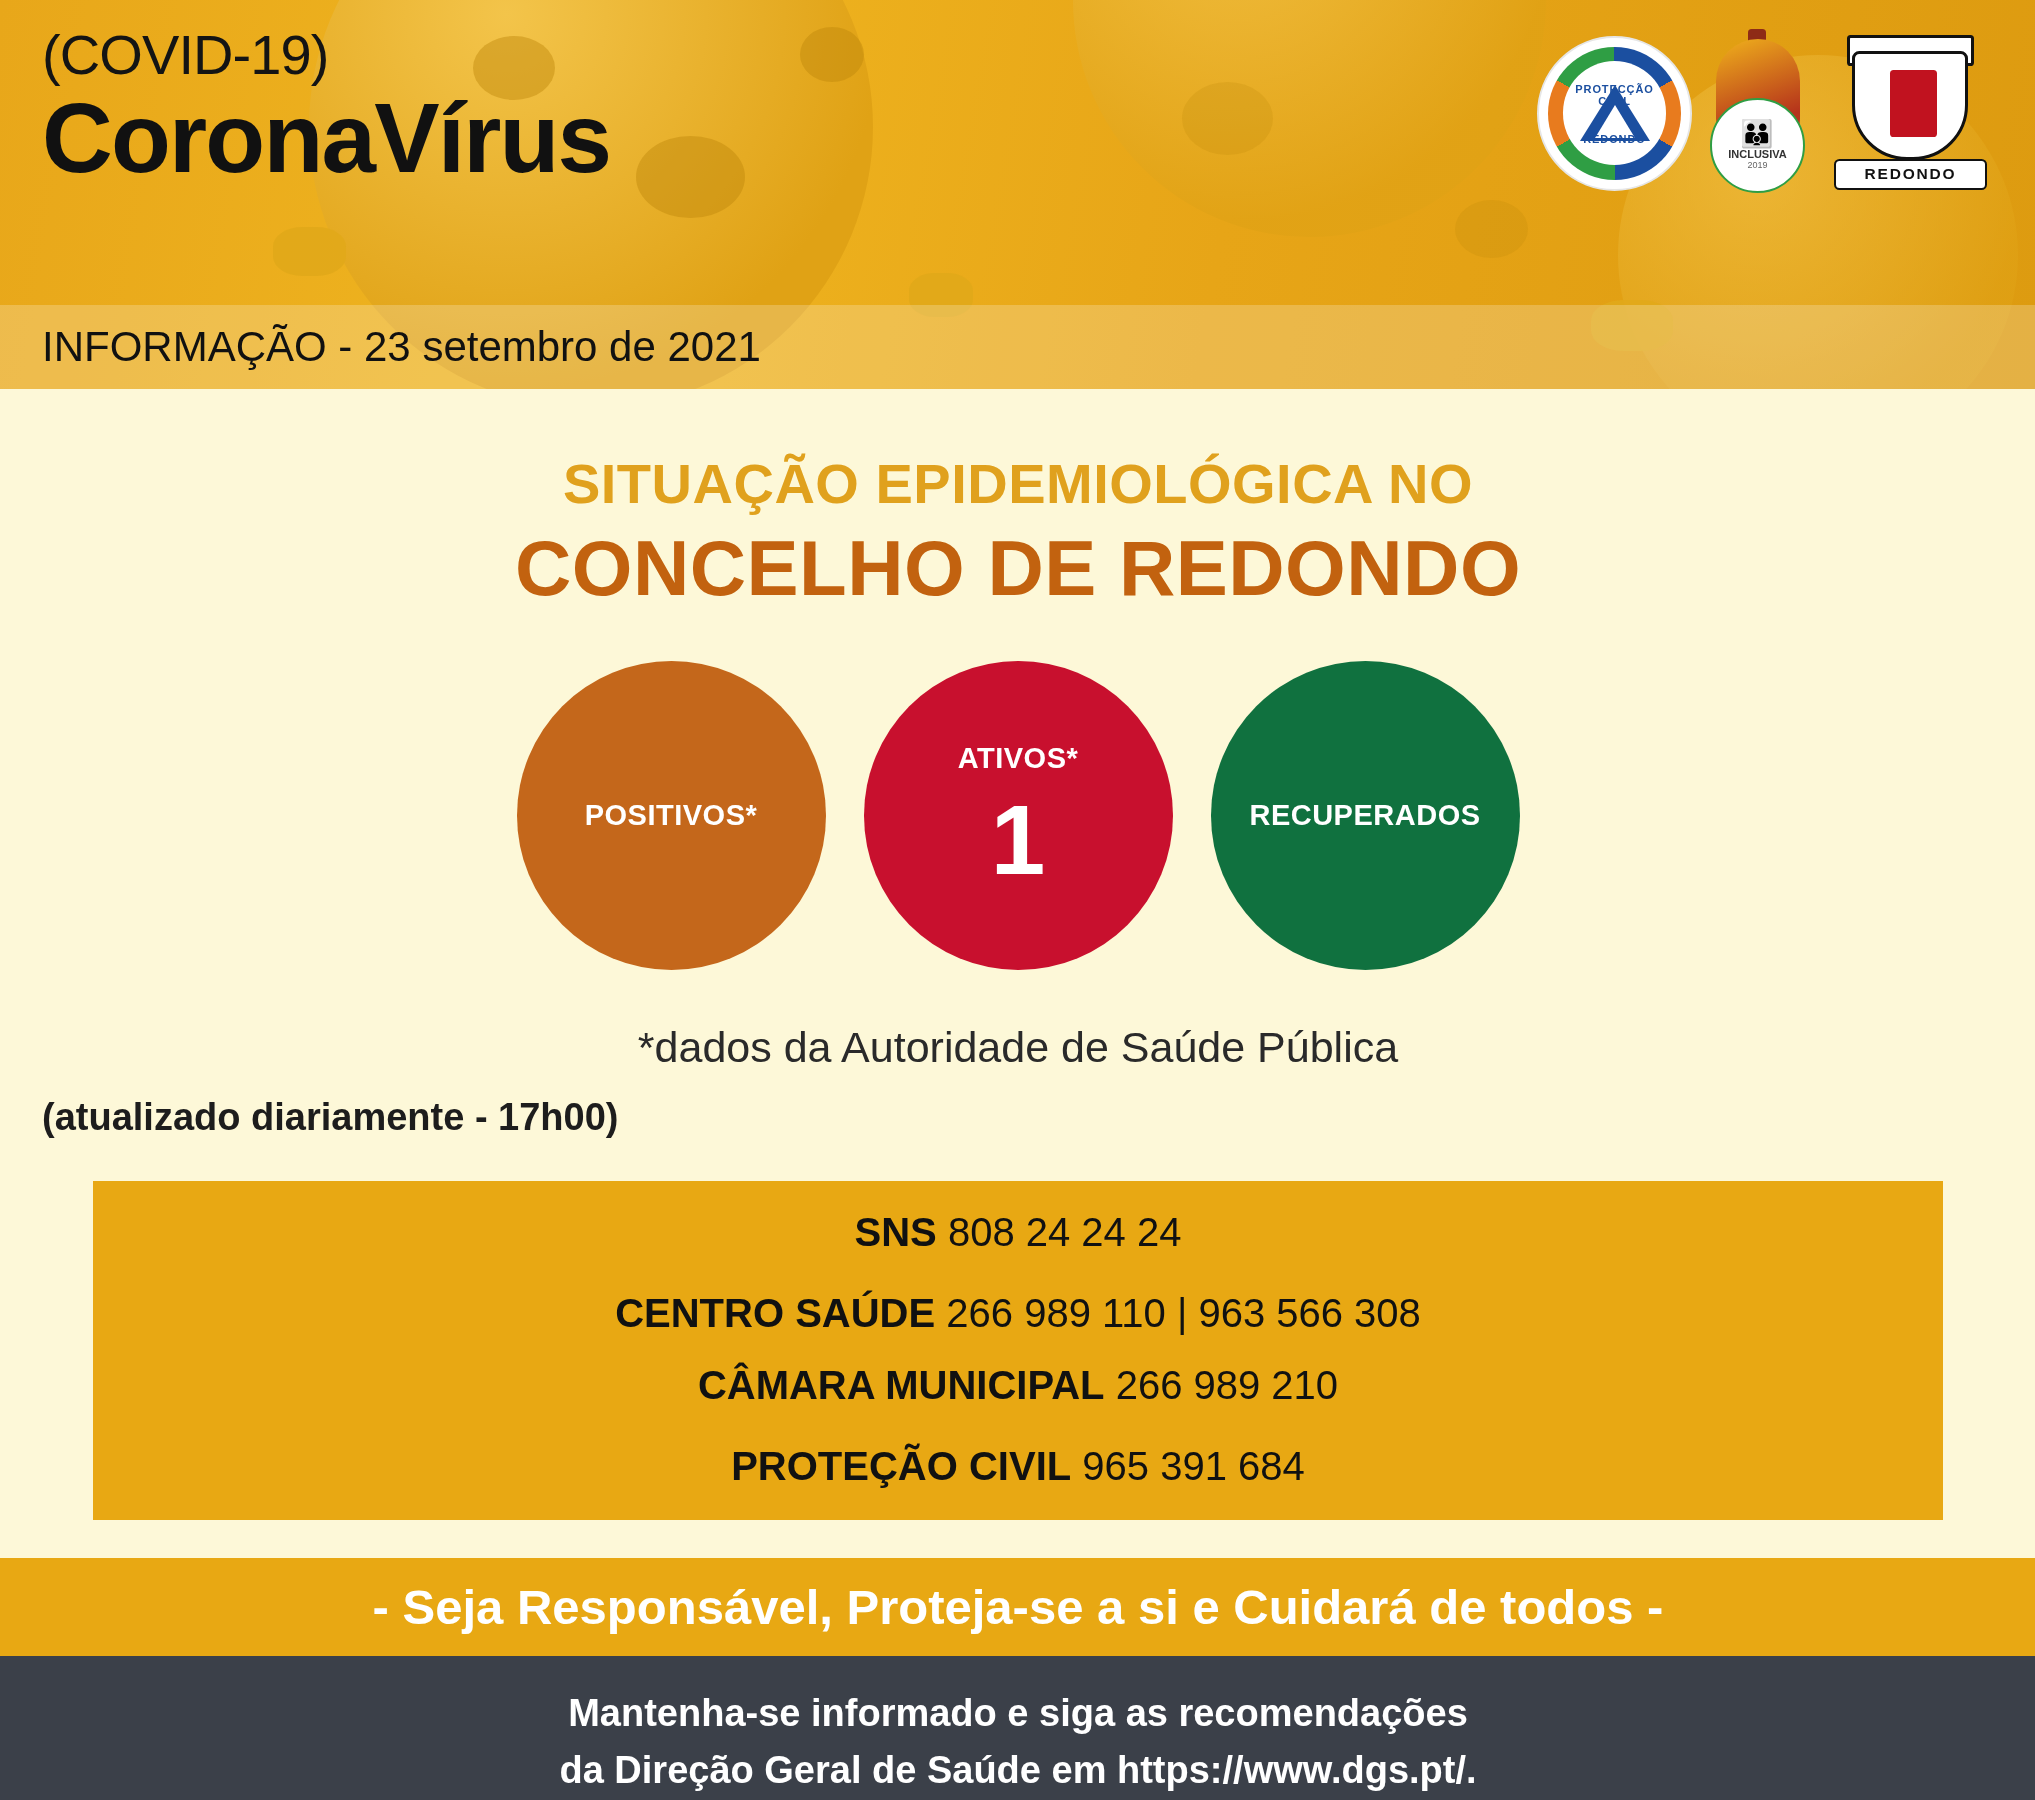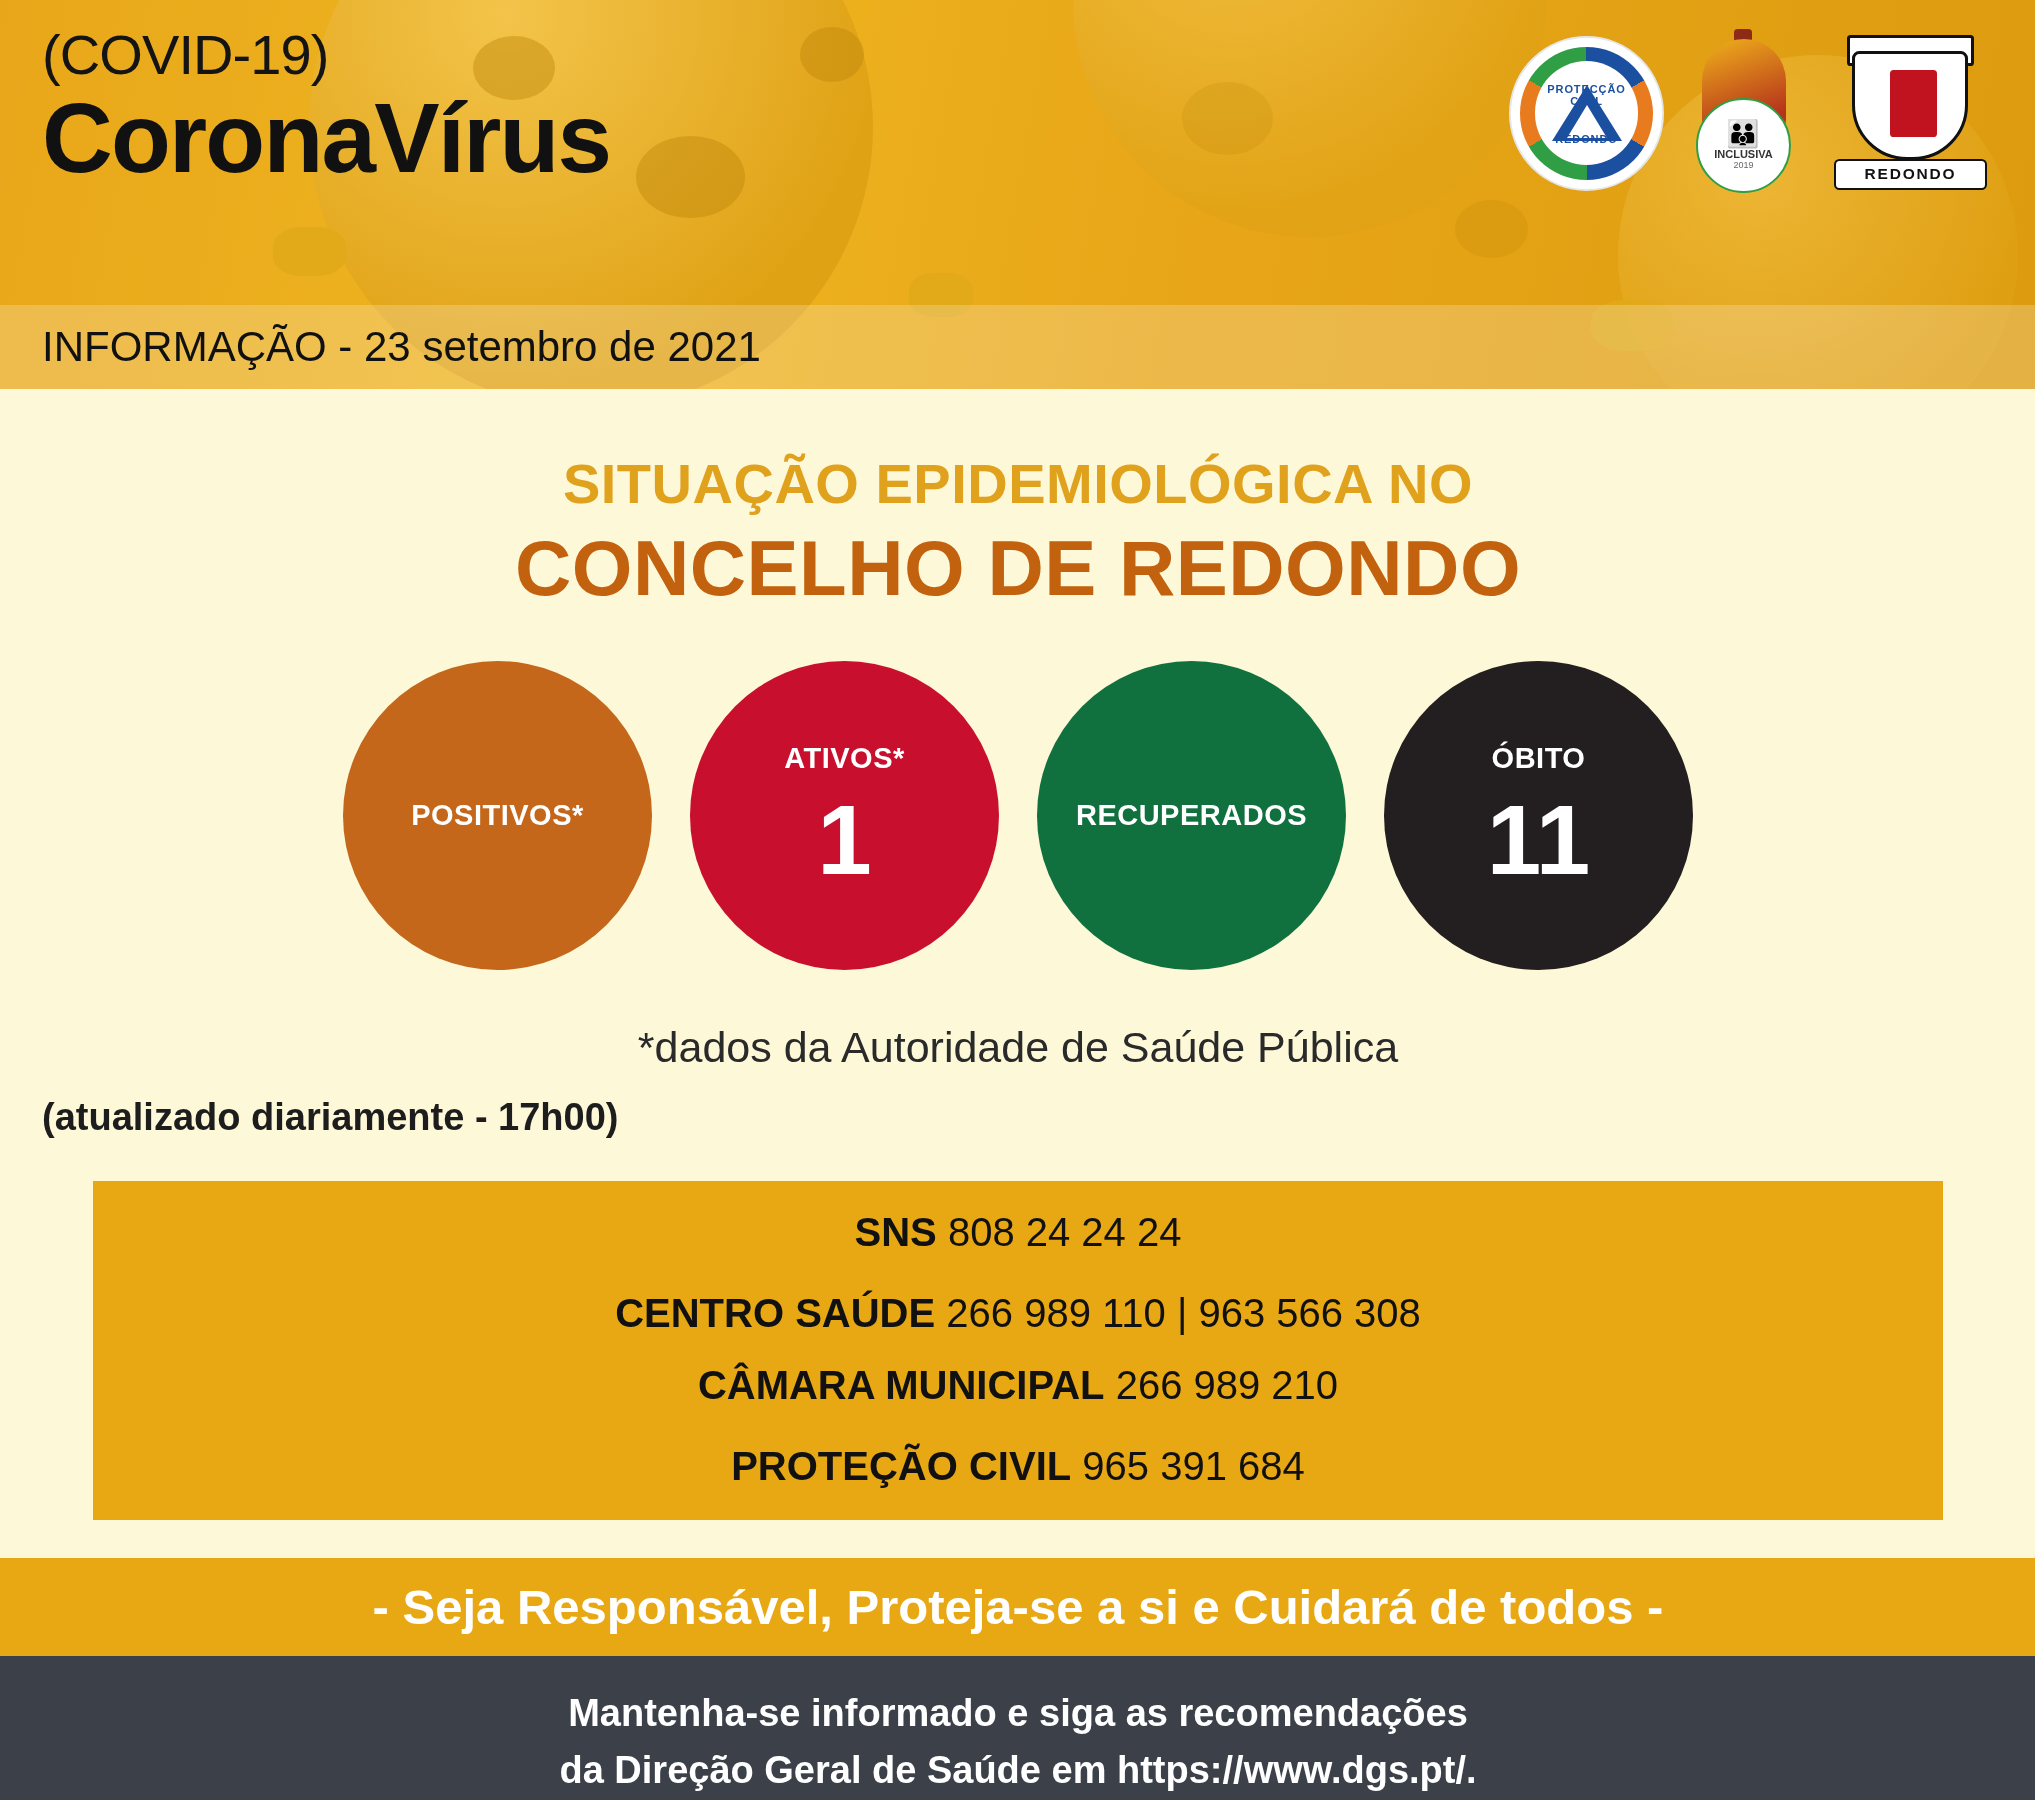--- a/index.html
+++ b/index.html
@@ -45,21 +45,21 @@
     position: absolute; left: 0; bottom: 0; width: 100%; height: 84px;
     background: rgba(255,255,255,0.22);
     display: flex; align-items: center;
     z-index: 3;
   }
   .info-bar span {
     padding-left: 42px; font-size: 42px; color: #111; font-weight: 400;
   }
 
   
-  .logos { position: absolute; right: 40px; top: 31px; display: flex; align-items: center; gap: 23px; z-index: 5; }
+  .logos { position: absolute; right: 40px; top: 31px; display: flex; align-items: center; gap: 9px; z-index: 5; }
   .logo-pc {
     width: 155px; height: 155px; border-radius: 50%; background: #fff;
     position: relative; border: 2.7px solid #e6e6e6;
   }
   .logo-pc .ring {
     position: absolute; inset: 9px; border-radius: 50%;
     background: conic-gradient(#1b4fa0 0deg 60deg, #e87b1e 60deg 120deg, #1b4fa0 120deg 180deg, #2f9e44 180deg 240deg, #e87b1e 240deg 300deg, #2f9e44 300deg 360deg);
   }
   .logo-pc .inner {
     position: absolute; inset: 23.6px; border-radius: 50%; background: #fff;
@@ -238,24 +238,20 @@
       <div class="circle" id="c0" style="background: rgb(196, 103, 27);">
         <div class="lbl">POSITIVOS*</div>
       </div>
       <div class="circle" id="c1" style="background: rgb(200, 16, 46);">
         <div class="lbl">ATIVOS*</div>
         <div class="val">1</div>
       </div>
       <div class="circle" id="c2" style="background: rgb(16, 113, 63);">
         <div class="lbl">RECUPERADOS</div>
       </div>
-      <div class="circle" id="c3" style="background: rgb(35, 31, 32);">
-        <div class="lbl">ÓBITO</div>
-        <div class="val">11</div>
-      </div>
     </div>
 
     <div class="note1">*dados da Autoridade de Saúde Pública</div>
     <div class="note2">(atualizado diariamente - 17h00)</div>
 
     <div class="contacts">
       <div class="contact-row">
         <div class="contact-item">
           <b>SNS</b>
           <span>808 24 24 24</span>

